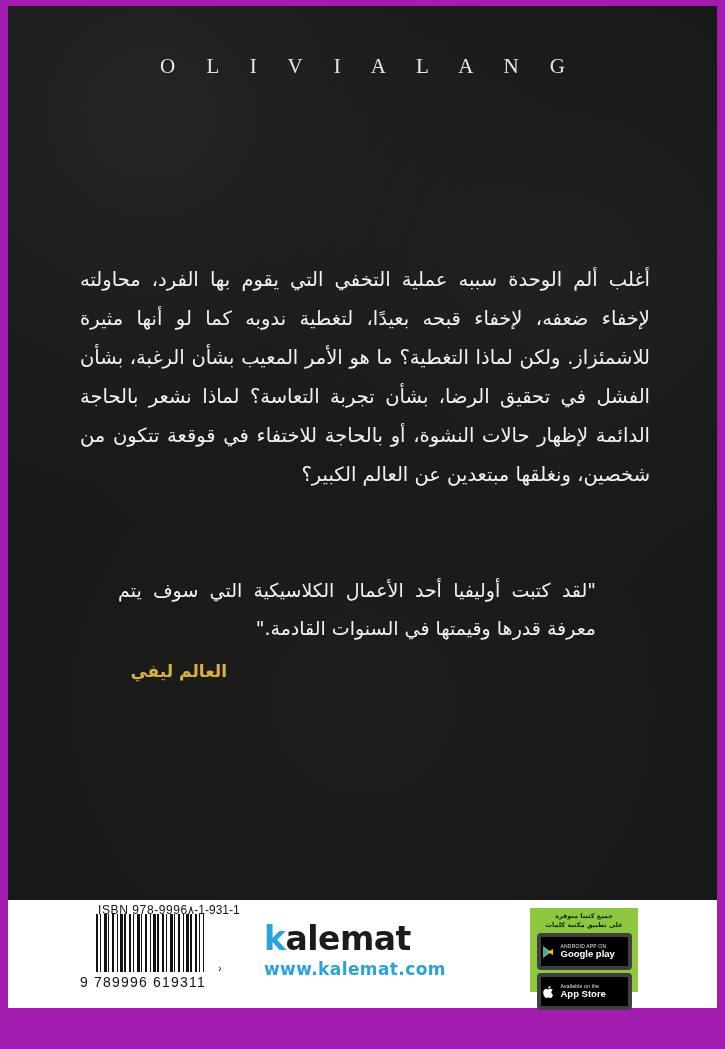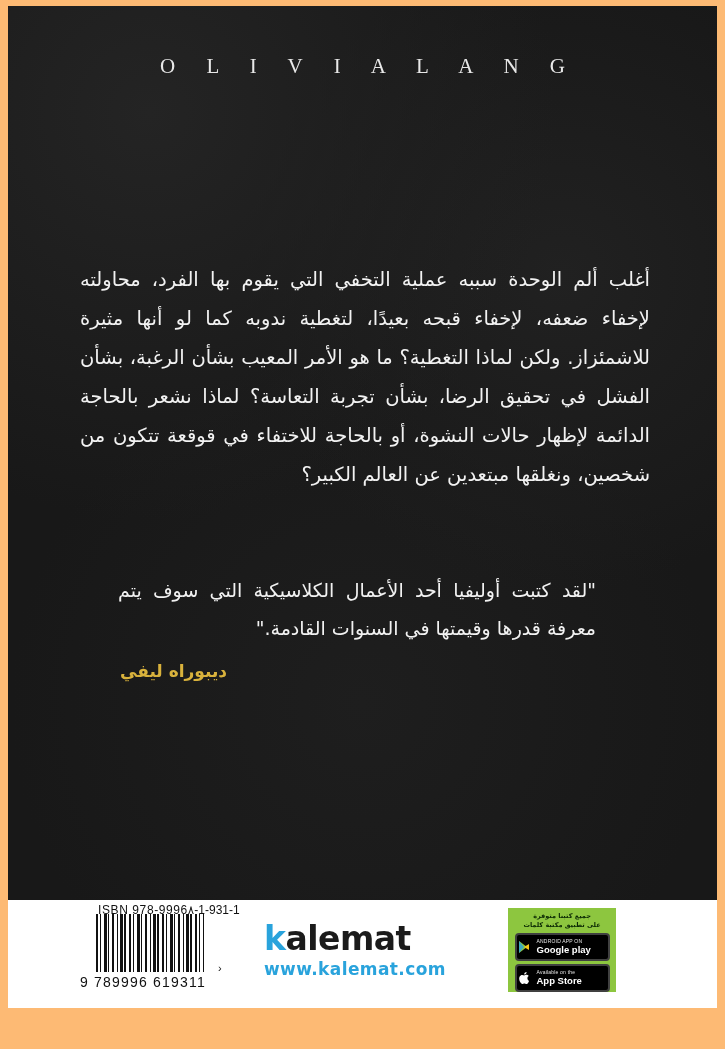--- a/index.html
+++ b/index.html
@@ -11,21 +11,21 @@
     width: 725px;
     height: 1049px;
     font-family: "Liberation Sans", sans-serif;
     overflow: hidden;
   }
 
   .book-back-cover {
     position: relative;
     width: 725px;
     height: 1049px;
-    background: #fdba74;
+    background: #a21caf;
     box-sizing: border-box;
   }
 
   
   .cover-panel {
     position: absolute;
     left: 8px;
     top: 6px;
     width: 709px;
     height: 894px;
@@ -177,45 +177,45 @@
     font-family: "DejaVu Sans", sans-serif;
     font-size: 17px;
     font-weight: 700;
     color: #29a3dc;
     letter-spacing: 0.4px;
   }
 
   
   .app-box {
     position: absolute;
-    left: 500px;
+    left: 522px;
     top: 8px;
     width: 108px;
     height: 84px;
     background: #8dc63f;
     padding: 4px 4px;
     box-sizing: border-box;
   }
   .app-box-title {
     direction: rtl;
     text-align: center;
     color: #123;
     font-family: "DejaVu Sans", sans-serif;
     font-size: 6.5px;
     line-height: 9px;
     font-weight: 700;
     color: #0d2b05;
   }
   .badge {
     margin: 3px auto 0;
     width: 95px;
-    height: 28px;
+    height: 37px;
     background: #000;
     border-radius: 4px;
-    border: 2px solid #404040;
+    border: 4px solid #404040;
     display: flex;
     align-items: center;
     padding: 0 0;
     box-sizing: border-box;
   }
   .badge-glyph {
     width: 16px;
     height: 18px;
     flex: 0 0 16px;
     display: flex;
@@ -246,21 +246,21 @@
 <div class="book-back-cover">
 
   <div class="cover-panel">
 
     <div class="author-line">O L I V I A   L A N G</div>
 
     <div class="blurb">أغلب ألم الوحدة سببه عملية التخفي التي يقوم بها الفرد، محاولته لإخفاء ضعفه، لإخفاء قبحه بعيدًا، لتغطية ندوبه كما لو أنها مثيرة للاشمئزاز. ولكن لماذا التغطية؟ ما هو الأمر المعيب بشأن الرغبة، بشأن الفشل في تحقيق الرضا، بشأن تجربة التعاسة؟ لماذا نشعر بالحاجة الدائمة لإظهار حالات النشوة، أو بالحاجة للاختفاء في قوقعة تتكون من شخصين، ونغلقها مبتعدين عن العالم الكبير؟</div>
 
     <div class="quote-block">"لقد كتبت أوليفيا أحد الأعمال الكلاسيكية التي سوف يتم معرفة قدرها وقيمتها في السنوات القادمة."</div>
 
-    <div class="quote-attrib">ديبوراه ليفي</div>
+    <div class="quote-attrib">العالم ليفي</div>
 
   </div>
 
   <div class="footer-strip">
 
     <div class="isbn-text">ISBN 978-9996٨-1-931-1</div>
 
     <div class="barcode"></div>
 
     <div class="barcode-number">9 789996 619311</div>

